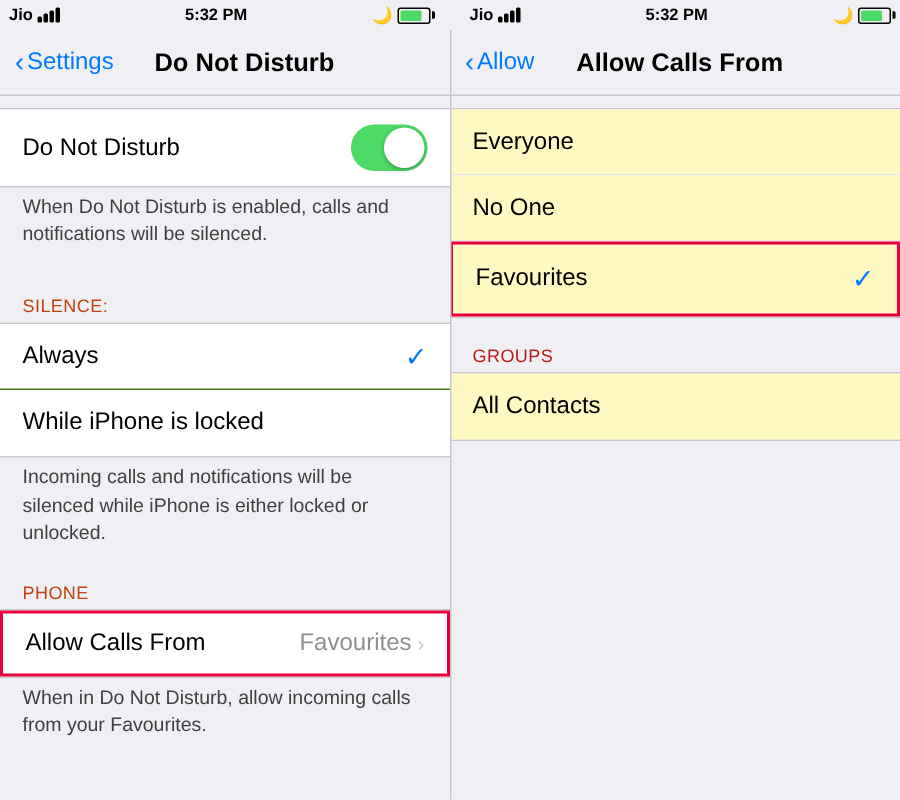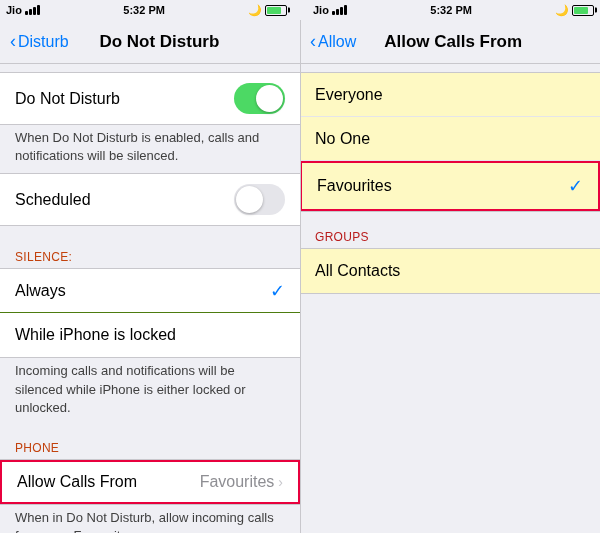--- a/index.html
+++ b/index.html
@@ -203,44 +203,36 @@
 </div>
 
 <div class="panels">
   <div class="divider-v"></div>
 
   <div class="left-panel">
 
     <div class="nav-bar">
       <div class="back-btn">
         <span class="back-chevron">‹</span>
-        <span>Disturb</span>
+        <span>Settings</span>
       </div>
       <div class="nav-title">Do Not Disturb</div>
     </div>
 
     <div style="height: 8px; background: #efeff4;"></div>
     <div class="list-group">
       <div class="list-item">
         <span class="item-label">Do Not Disturb</span>
         <div class="toggle on">
           <div class="toggle-knob"></div>
         </div>
       </div>
     </div>
     <div class="desc-text">When Do Not Disturb is enabled, calls and notifications will be silenced.</div>
 
-    <div class="list-group">
-      <div class="list-item">
-        <span class="item-label">Scheduled</span>
-        <div class="toggle off">
-          <div class="toggle-knob"></div>
-        </div>
-      </div>
-    </div>
 
     <div style="height: 18px; background: #efeff4;"></div>
 
     <div class="section-header">SILENCE:</div>
     <div class="list-group">
       <div class="list-item">
         <span class="item-label">Always</span>
         <span style="color:#007aff; font-size:18px;">✓</span>
       </div>
       <div class="list-item">

